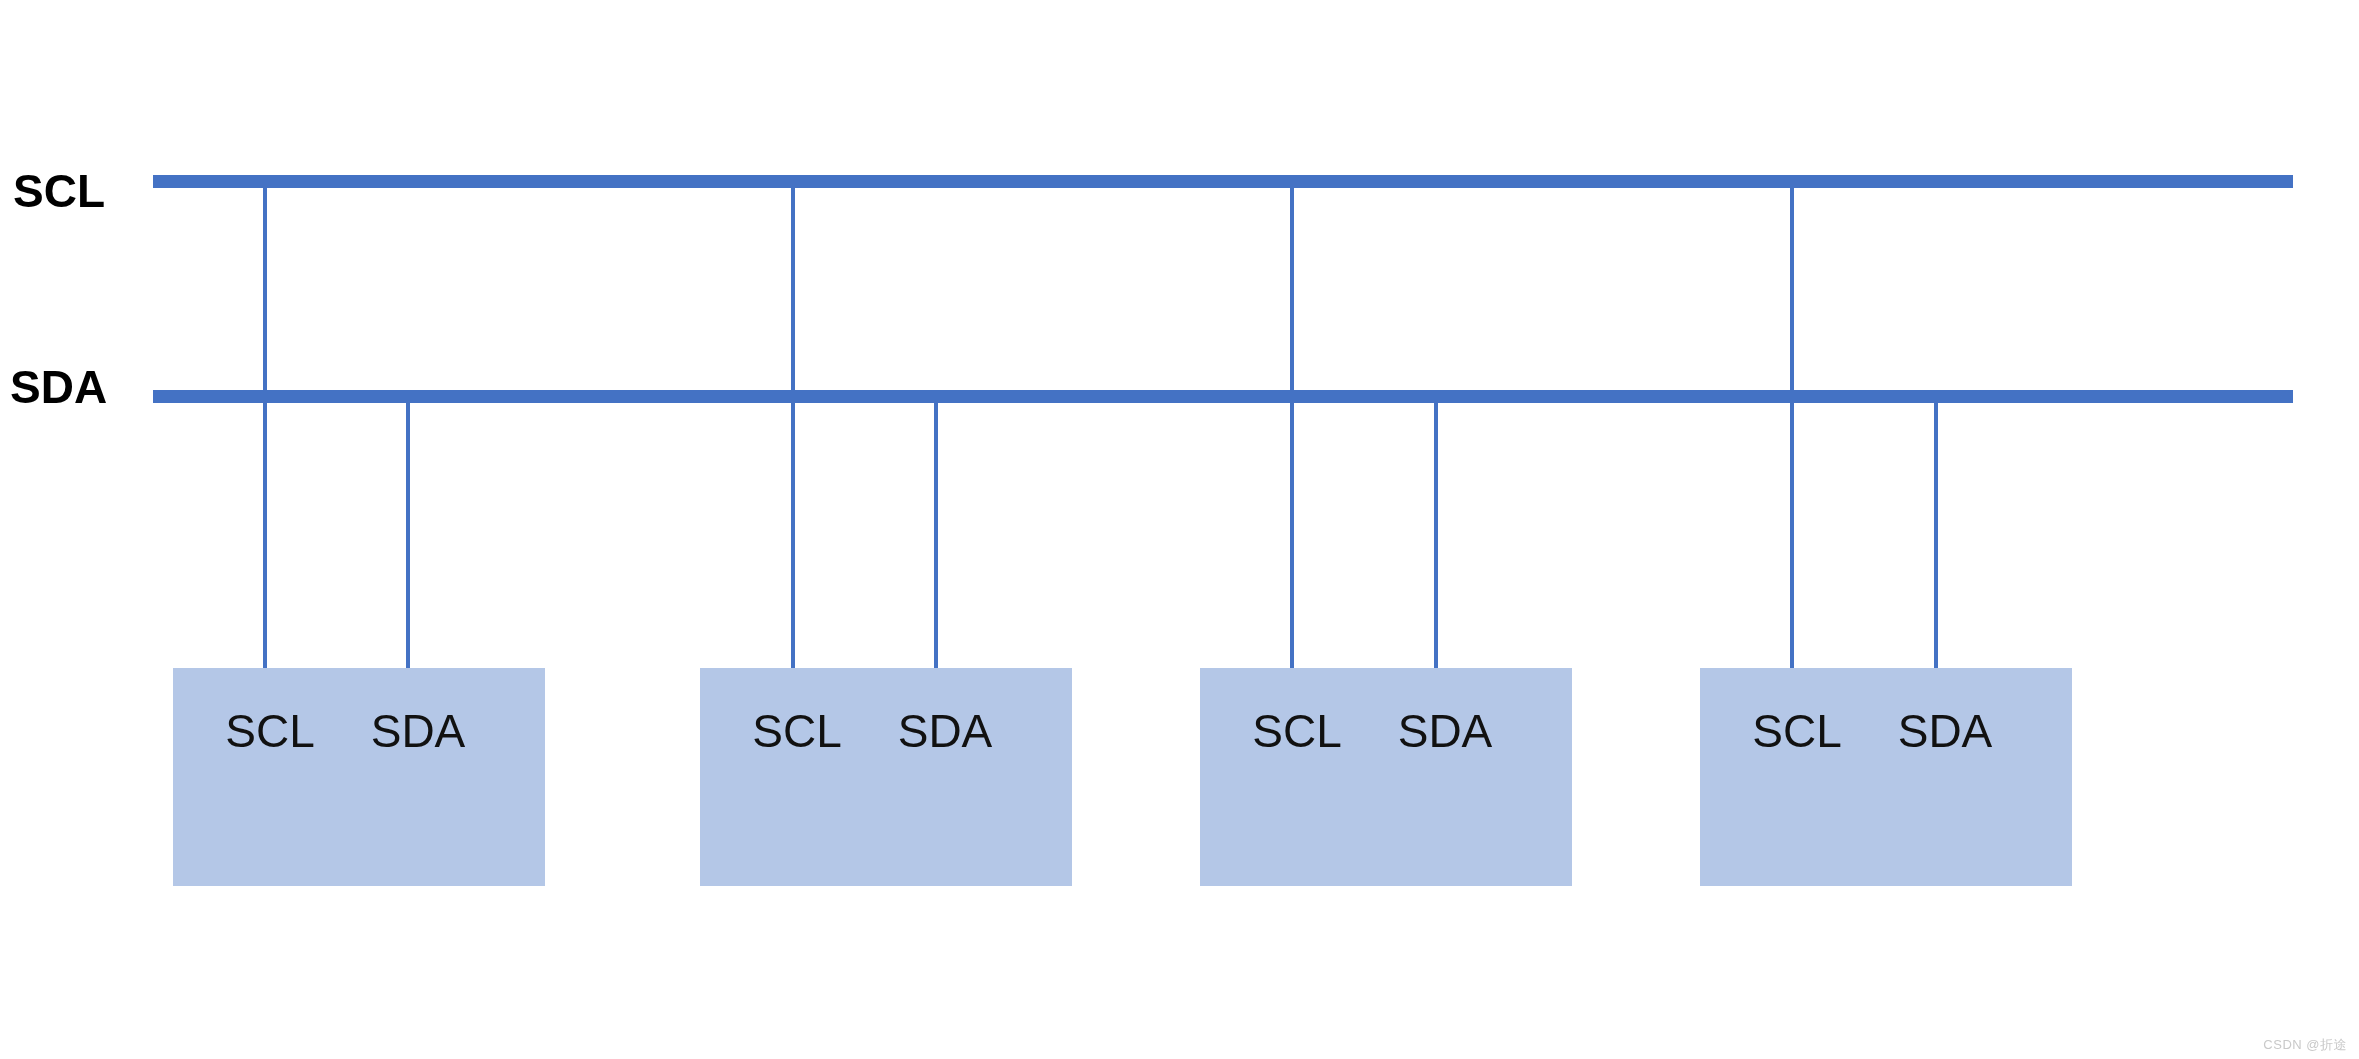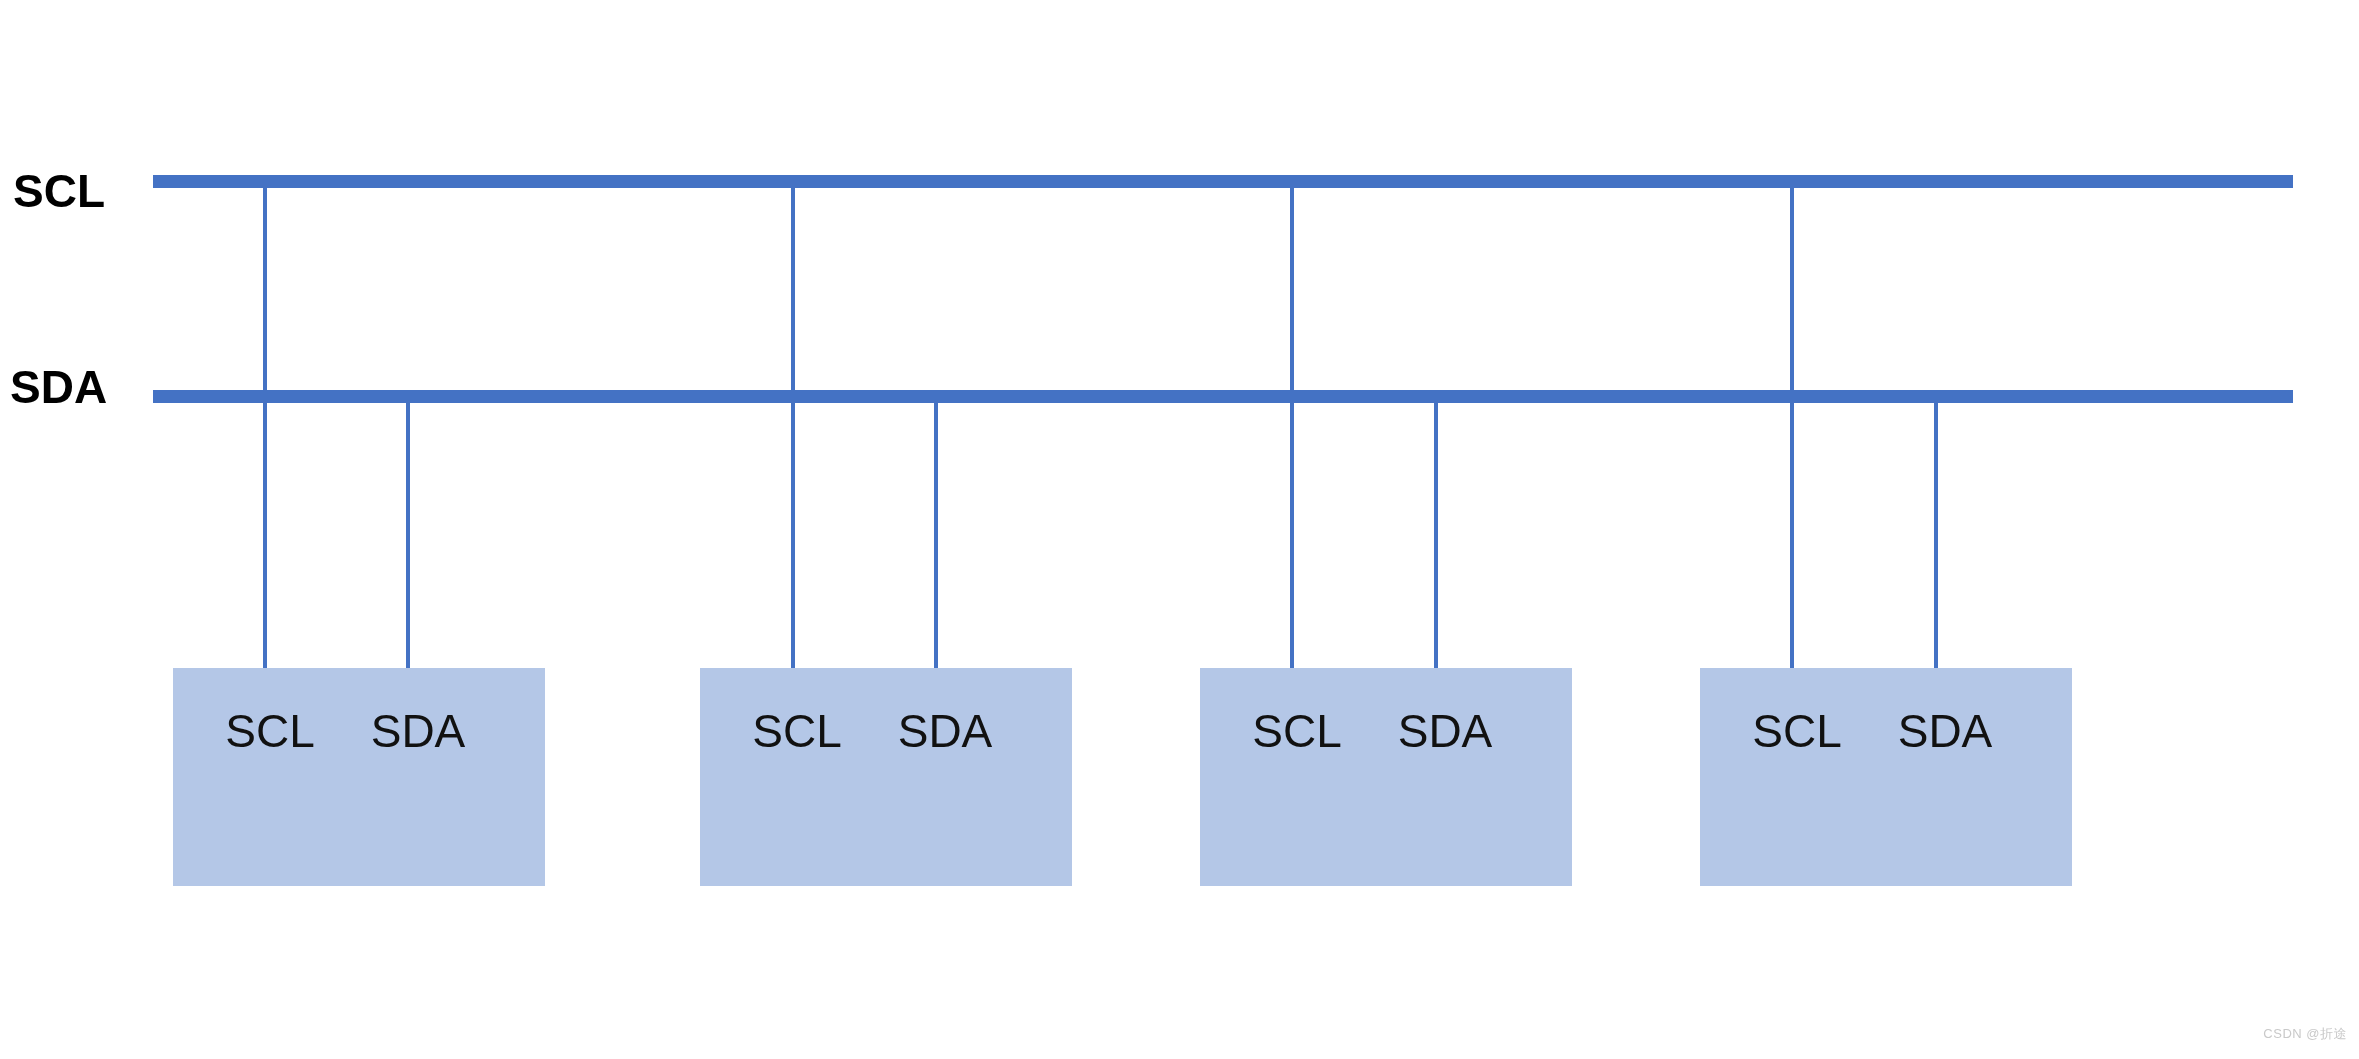--- a/index.html
+++ b/index.html
@@ -72,21 +72,21 @@
     color: var(--pin-color);
     line-height: 1.3;
     white-space: nowrap;
   }
   .device .pin.scl { left: 97px; }
   .device .pin.sda { left: 245px; }
 
   .watermark {
     position: absolute;
     right: 12px;
-    bottom: 16px;
+    bottom: 5px;
     font-size: 13px;
     color: var(--watermark-color);
     letter-spacing: 0.5px;
   }
 </style>
 </head>
 <body>
 
 <div class="canvas">
 

